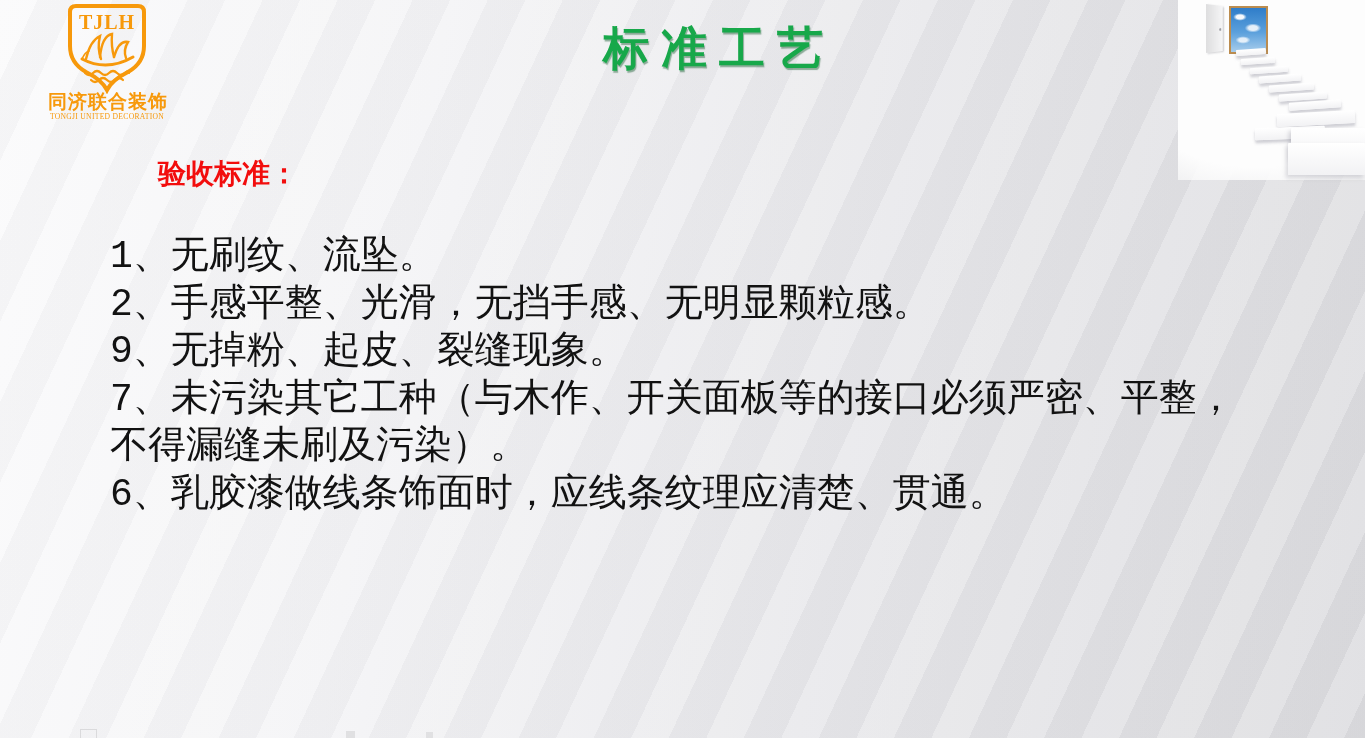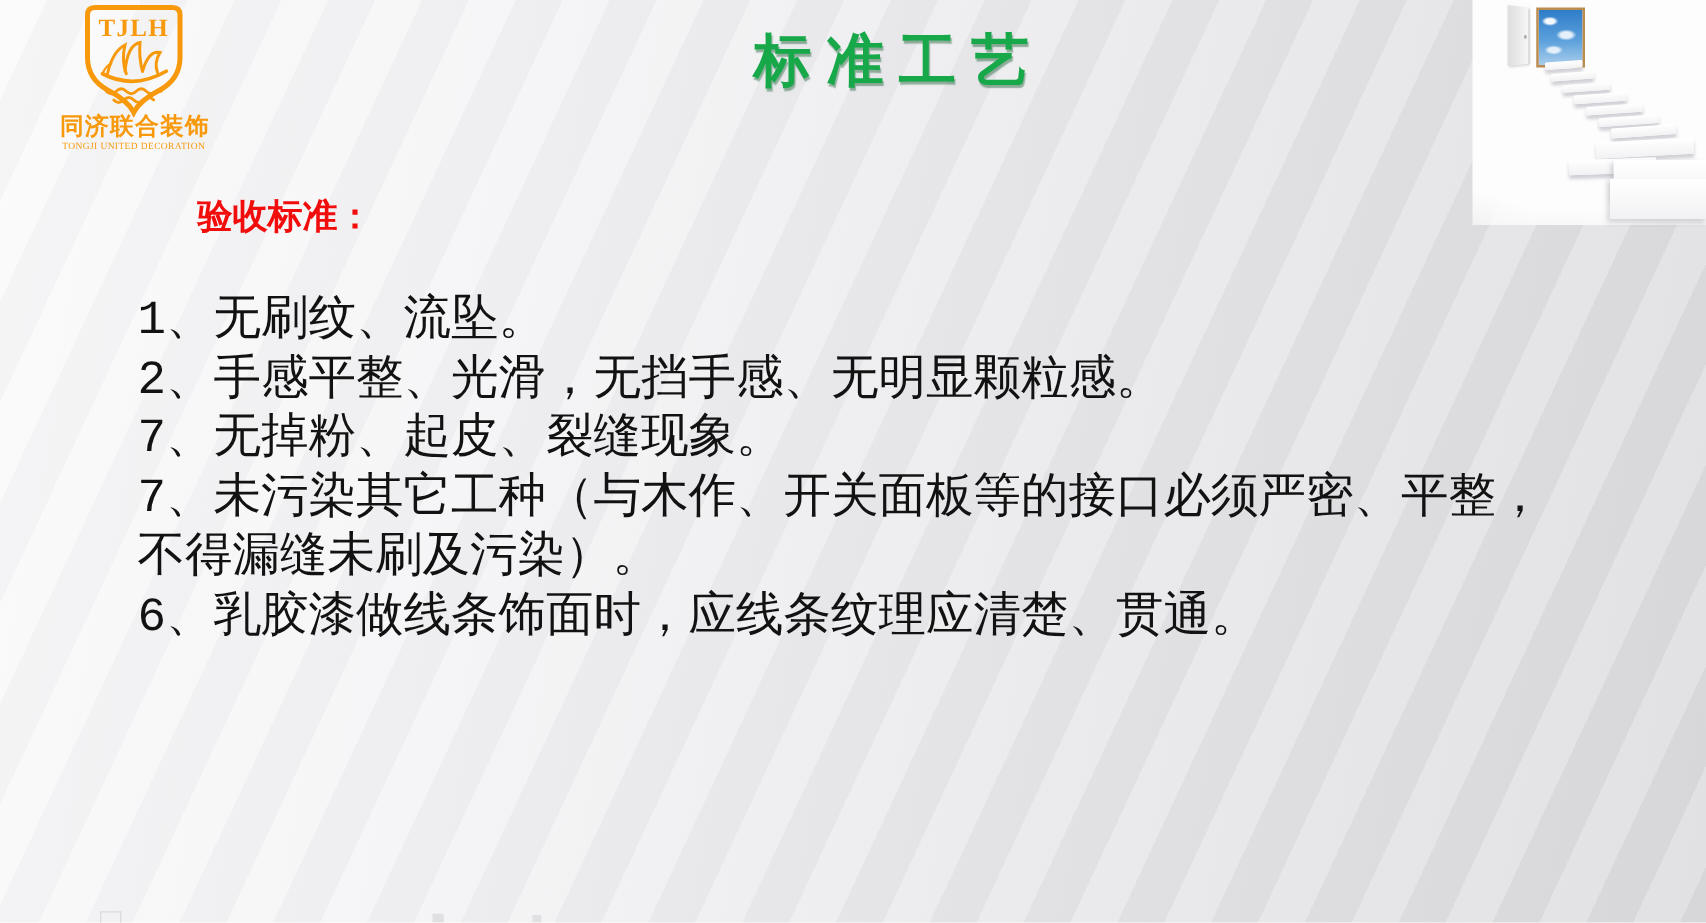--- a/index.html
+++ b/index.html
@@ -120,21 +120,21 @@
     <div class="step slab2"></div>
     <div class="step block1"></div>
     <div class="step block2"></div>
   </div>
 
   <div class="section-heading">验收标准：</div>
 
   <div class="body-text">
     <p>1、无刷纹、流坠。</p>
     <p>2、手感平整、光滑，无挡手感、无明显颗粒感。</p>
-    <p>7、无掉粉、起皮、裂缝现象。</p>
+    <p>9、无掉粉、起皮、裂缝现象。</p>
     <p>7、未污染其它工种（与木作、开关面板等的接口必须严密、平整，
 不得漏缝未刷及污染）。</p>
     <p>6、乳胶漆做线条饰面时，应线条纹理应清楚、贯通。</p>
   </div>
 
   <div class="artifact a1"></div>
   <div class="artifact a2"></div>
   <div class="artifact a3"></div>
 
 </div>

